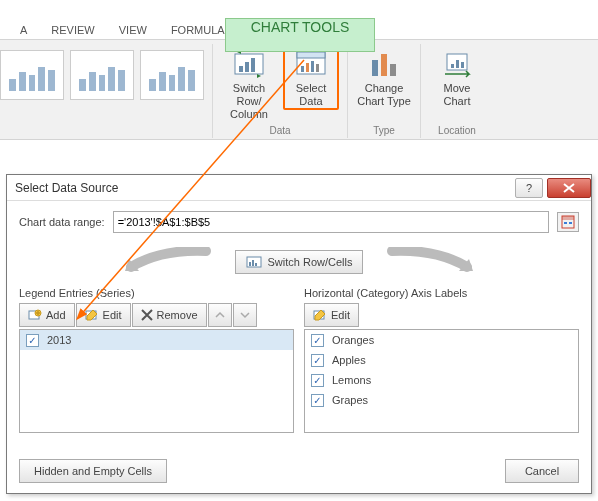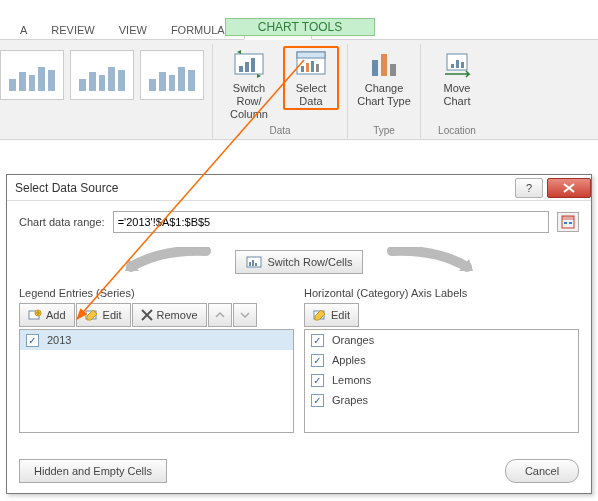--- a/index.html
+++ b/index.html
@@ -1,20 +1,20 @@
 <!DOCTYPE html>
 <html><head>
 <meta charset="utf-8">
 <style>
   * { box-sizing: border-box; margin: 0; padding: 0; font-family: "Segoe UI", Tahoma, sans-serif; }
   body { width: 598px; height: 501px; background: #fff; font-size: 11px; color: #444; overflow: hidden; }
 
   
   .ribbon { position: relative; }
-  .contextual-tab { position: absolute; left: 225px; top: 0; width: 150px; height: 18px; background: #c6efce; border: 1px solid #8cc98c; text-align: center; font-size: 12px; color: #2f7d3a; line-height: 16px; }
+  .contextual-tab { position: absolute; left: 225px; top: 0; width: 150px; height: 34px; background: #c6efce; border: 1px solid #8cc98c; text-align: center; font-size: 14px; color: #2f7d3a; line-height: 16px; }
   .tabs { display: flex; align-items: flex-end; height: 22px; margin-top: 18px; border-bottom: 1px solid #d4d4d4; padding-left: 8px; gap: 0; }
   .tab { padding: 3px 12px; font-size: 11px; color: #555; cursor: pointer; }
   .tab.active { background: #fff; border: 1px solid #d4d4d4; border-bottom: 1px solid #fff; color: #2f7d3a; margin-bottom: -1px; }
   .tab.ctx { color: #2f7d3a; }
 
   .ribbon-body { background: #f1f1f1; border-bottom: 1px solid #d4d4d4; height: 100px; display: flex; padding: 4px 0 0 0; }
   .group { border-right: 1px solid #d9d9d9; display: flex; flex-direction: column; align-items: center; justify-content: space-between; padding: 2px 8px 2px 8px; height: 94px; }
   .group-label { font-size: 10px; color: #7a7a7a; margin-top: auto; padding-top: 2px; }
   .group-content { display: flex; gap: 6px; flex: 1; align-items: flex-start; }
 
@@ -54,21 +54,21 @@
   .tbtn.disabled { color: #aaa; cursor: default; }
   .listbox { border: 1px solid #ababab; height: 104px; overflow: auto; background: #fff; }
   .lrow { display: flex; align-items: center; gap: 8px; height: 20px; padding: 0 6px; font-size: 11px; }
   .lrow.sel { background: #d9e8f5; }
   .chk { width: 13px; height: 13px; border: 1px solid #7a9ebd; background: #fff; display: inline-flex; align-items: center; justify-content: center; color: #2f66b3; font-size: 10px; }
 
   .dlg-footer { position: absolute; left: 12px; right: 12px; bottom: 10px; display: flex; }
   .footer-btn { border: 1px solid #ababab; background: linear-gradient(#fdfdfd,#e5e5e5); height: 24px; padding: 0 14px; font-size: 11px; cursor: pointer; display: flex; align-items: center; }
   .footer-spacer { flex: 1; }
   .footer-btn.ok { border: 1px solid #3b7dd8; margin-right: 8px; min-width: 74px; justify-content: center; }
-  .footer-btn.cancel { min-width: 74px; justify-content: center; border-radius: 11px; }
+  .footer-btn.cancel { min-width: 74px; justify-content: center; }
 
   
   .callout-arrow { position: absolute; left: 74px; top: 56px; pointer-events: none; }
 
 </style>
 </head>
 <body>
 
 <div class="ribbon">
   <div class="contextual-tab">CHART TOOLS</div>

